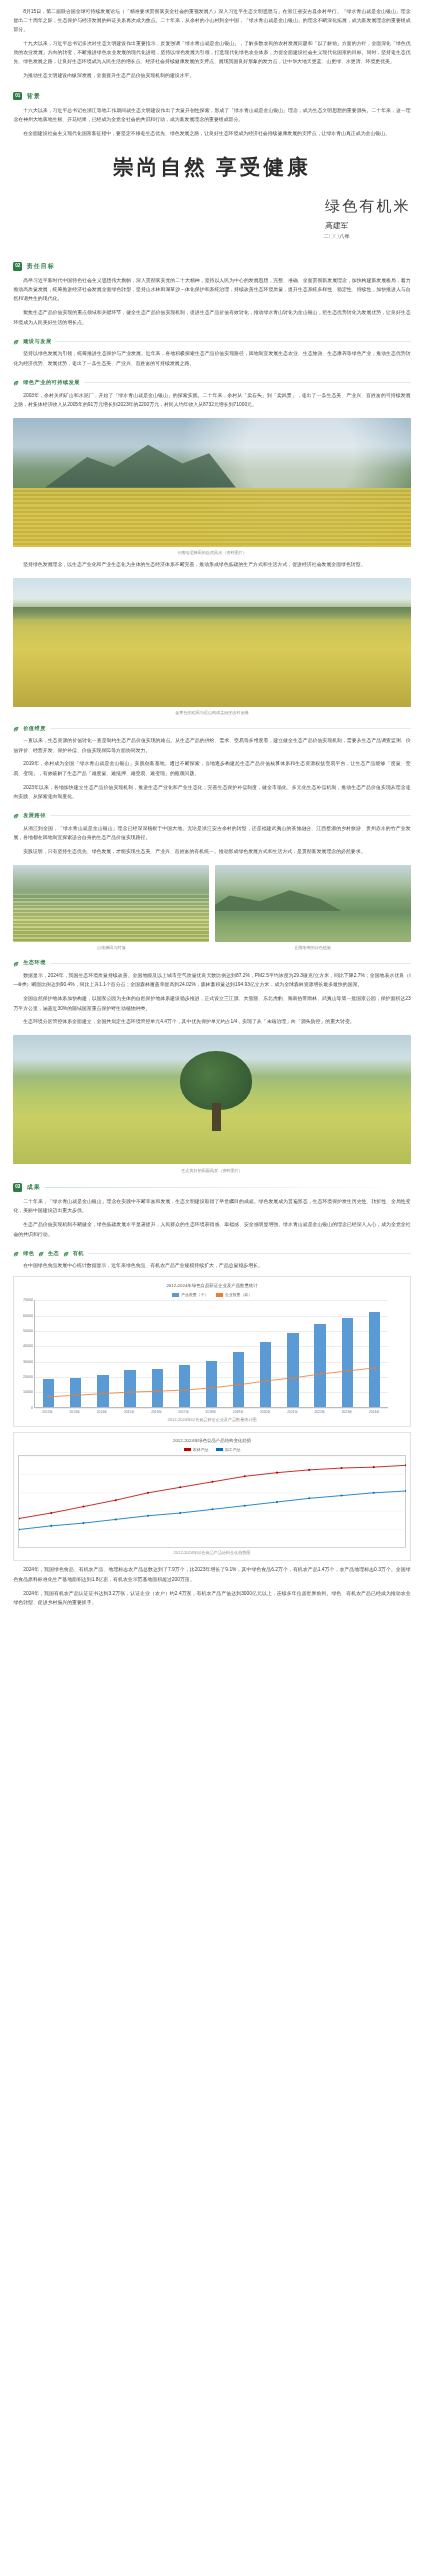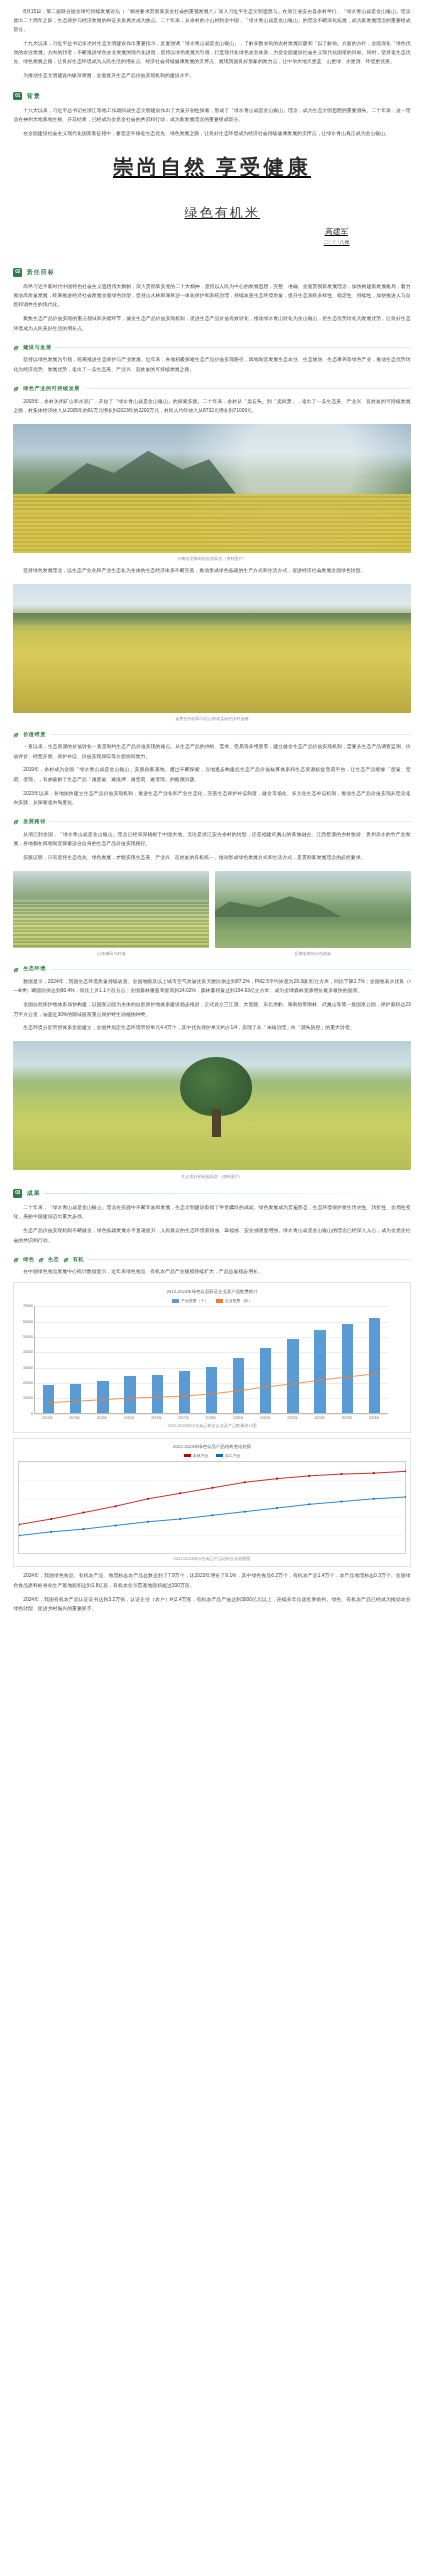--- a/index.html
+++ b/index.html
@@ -56,38 +56,37 @@
     flex: 1 1 auto;
     height: 0.5px;
     background: linear-gradient(to right, #cfe2d4, #ffffff);
   }
   
   .calligraphy {
     position: relative;
     margin: 5.2px 0 3.1px 0;
     padding: 9.3px 13.4px 11.3px 13.4px;
     text-align: center;
-    text-decoration: underline;
   }
   .calli-main {
     font-family: "Liberation Serif", serif;
     font-size: 20.6px;
     font-weight: bold;
     color: #2c2c2c;
     letter-spacing: 3.1px;
     white-space: nowrap;
   }
   .calli-sub {
     font-family: "Liberation Serif", serif;
-    font-size: 13px;
+    font-size: 15px;
     color: #3a3a3a;
     letter-spacing: 2.1px;
-    margin-top: 23px;
+    margin-top: 16px;
     padding-left: 20.6px;
-    text-align: center;
+    text-align: right;
   }
   .calli-sign {
     font-family: "Liberation Serif", serif;
     font-size: 7.7px;
     color: #333;
     text-align: right;
     padding-right: 62px;
     margin-top: 5.2px;
     transform: skewX(-6deg);
   }

